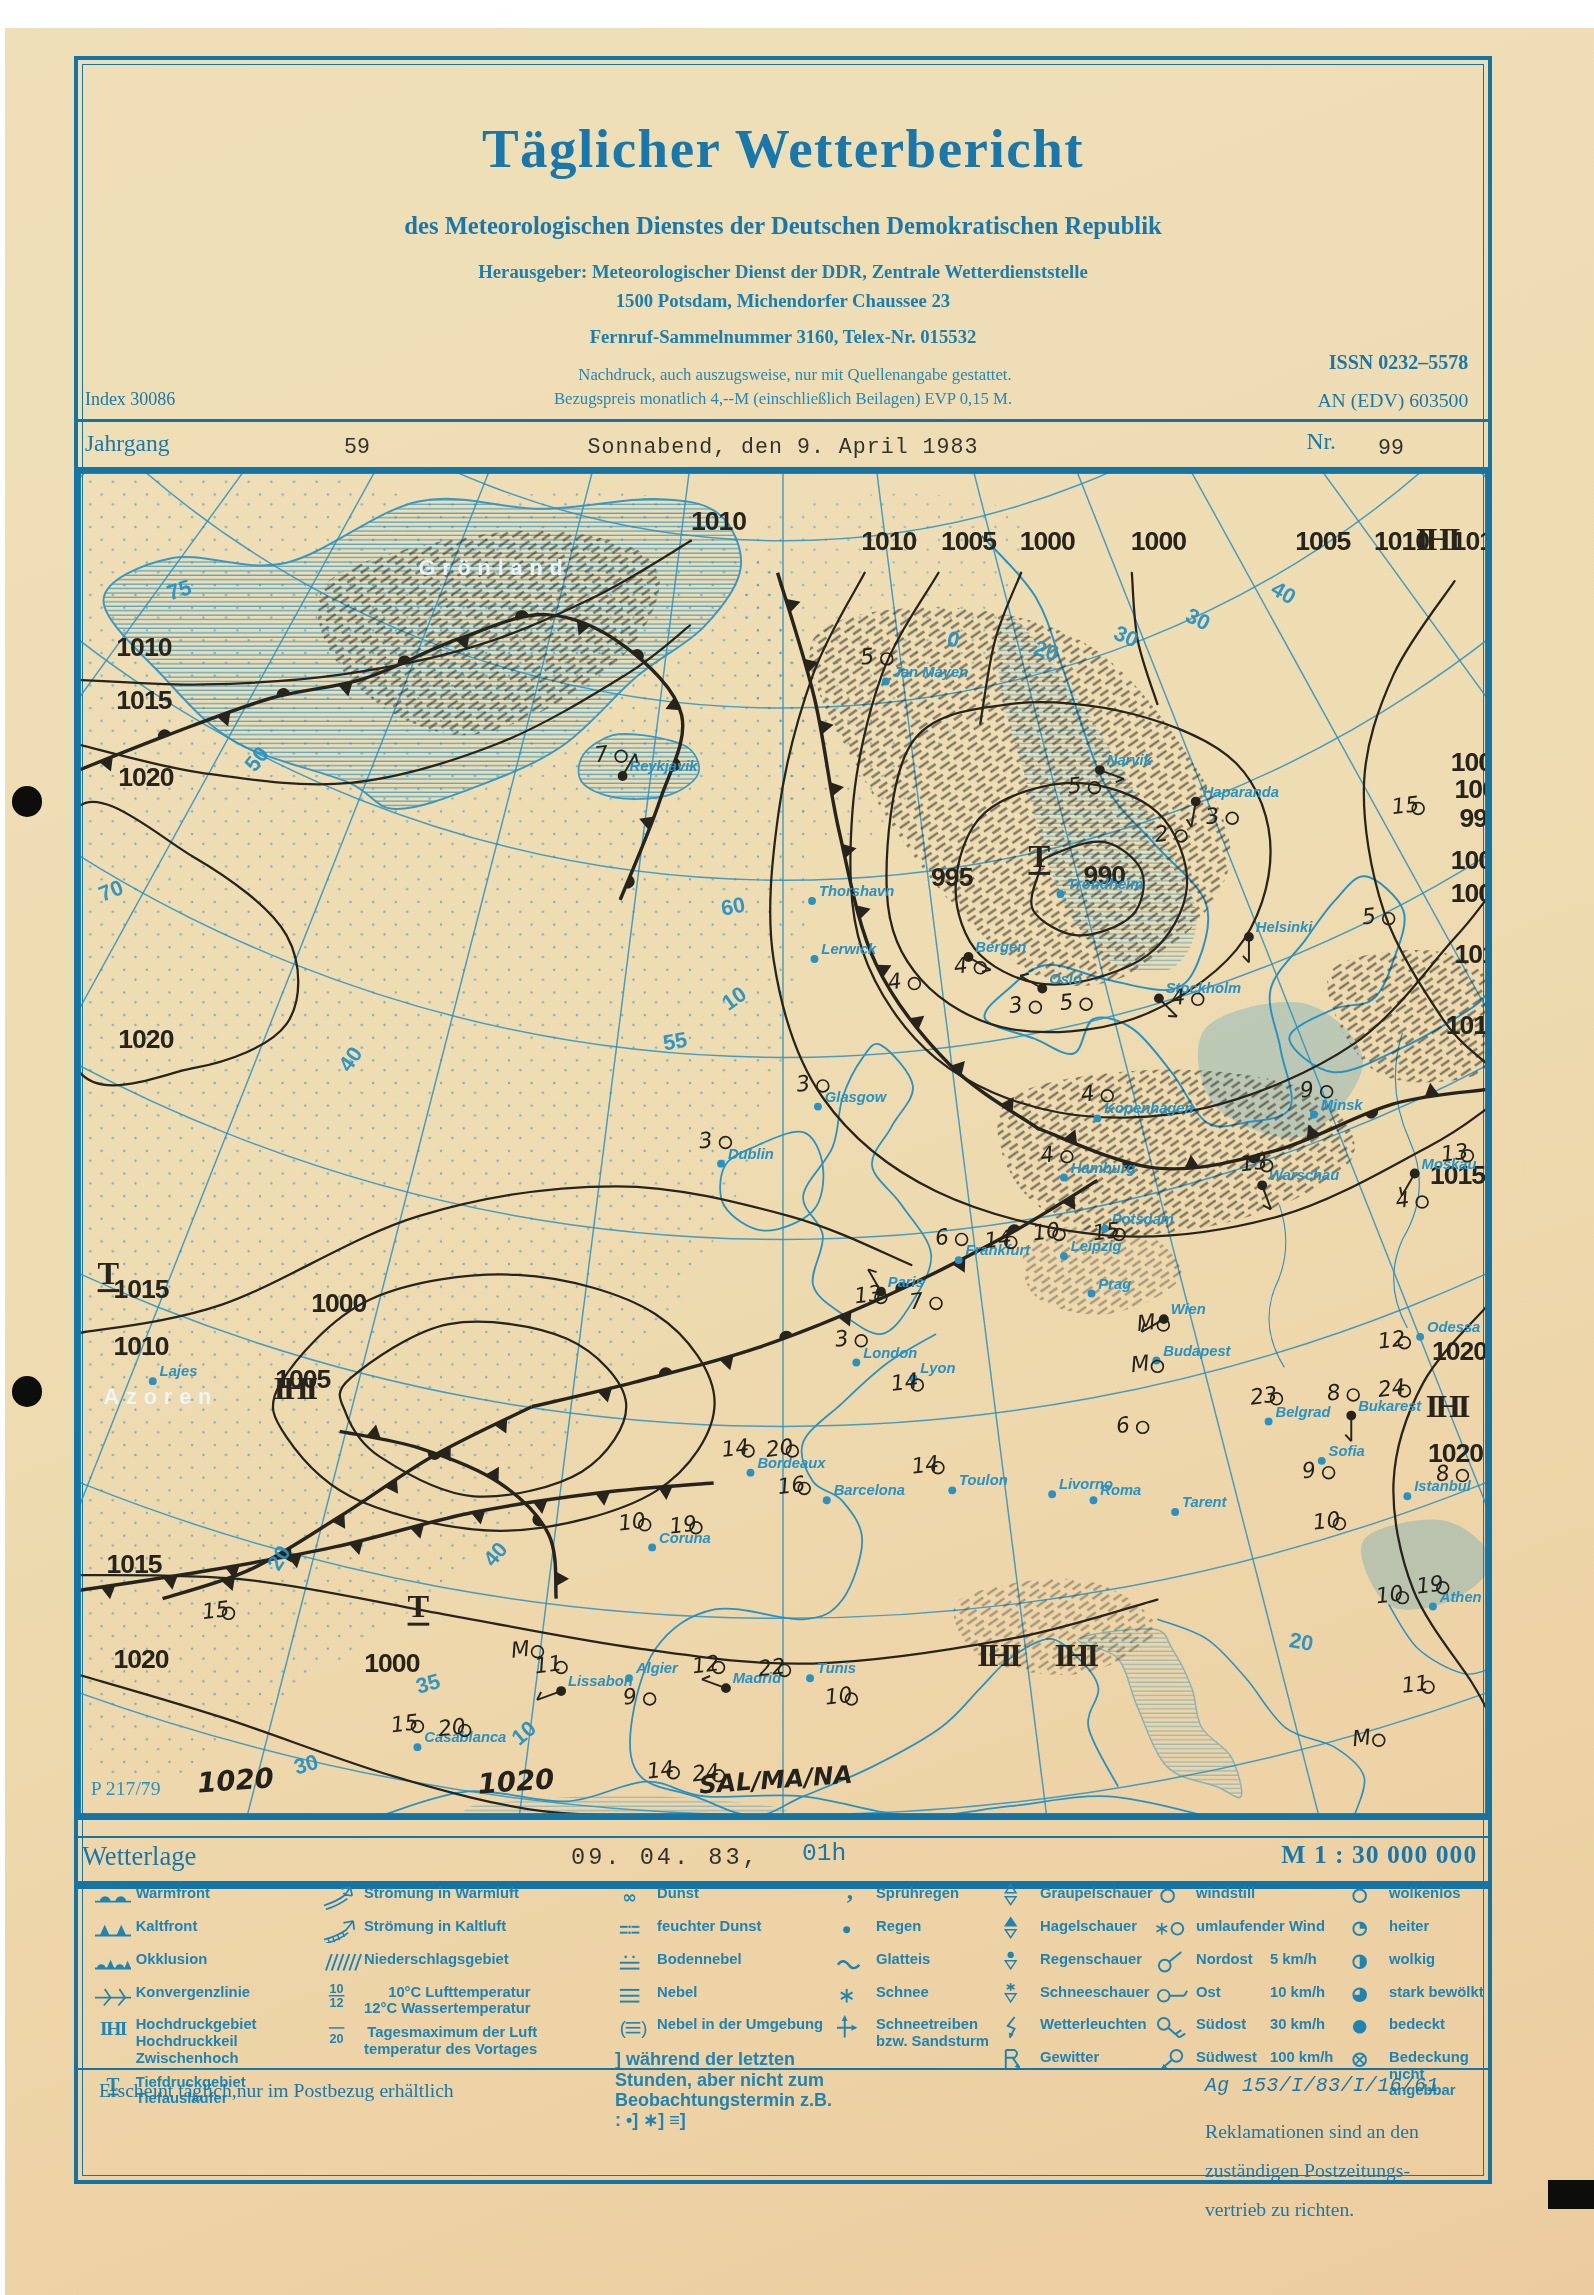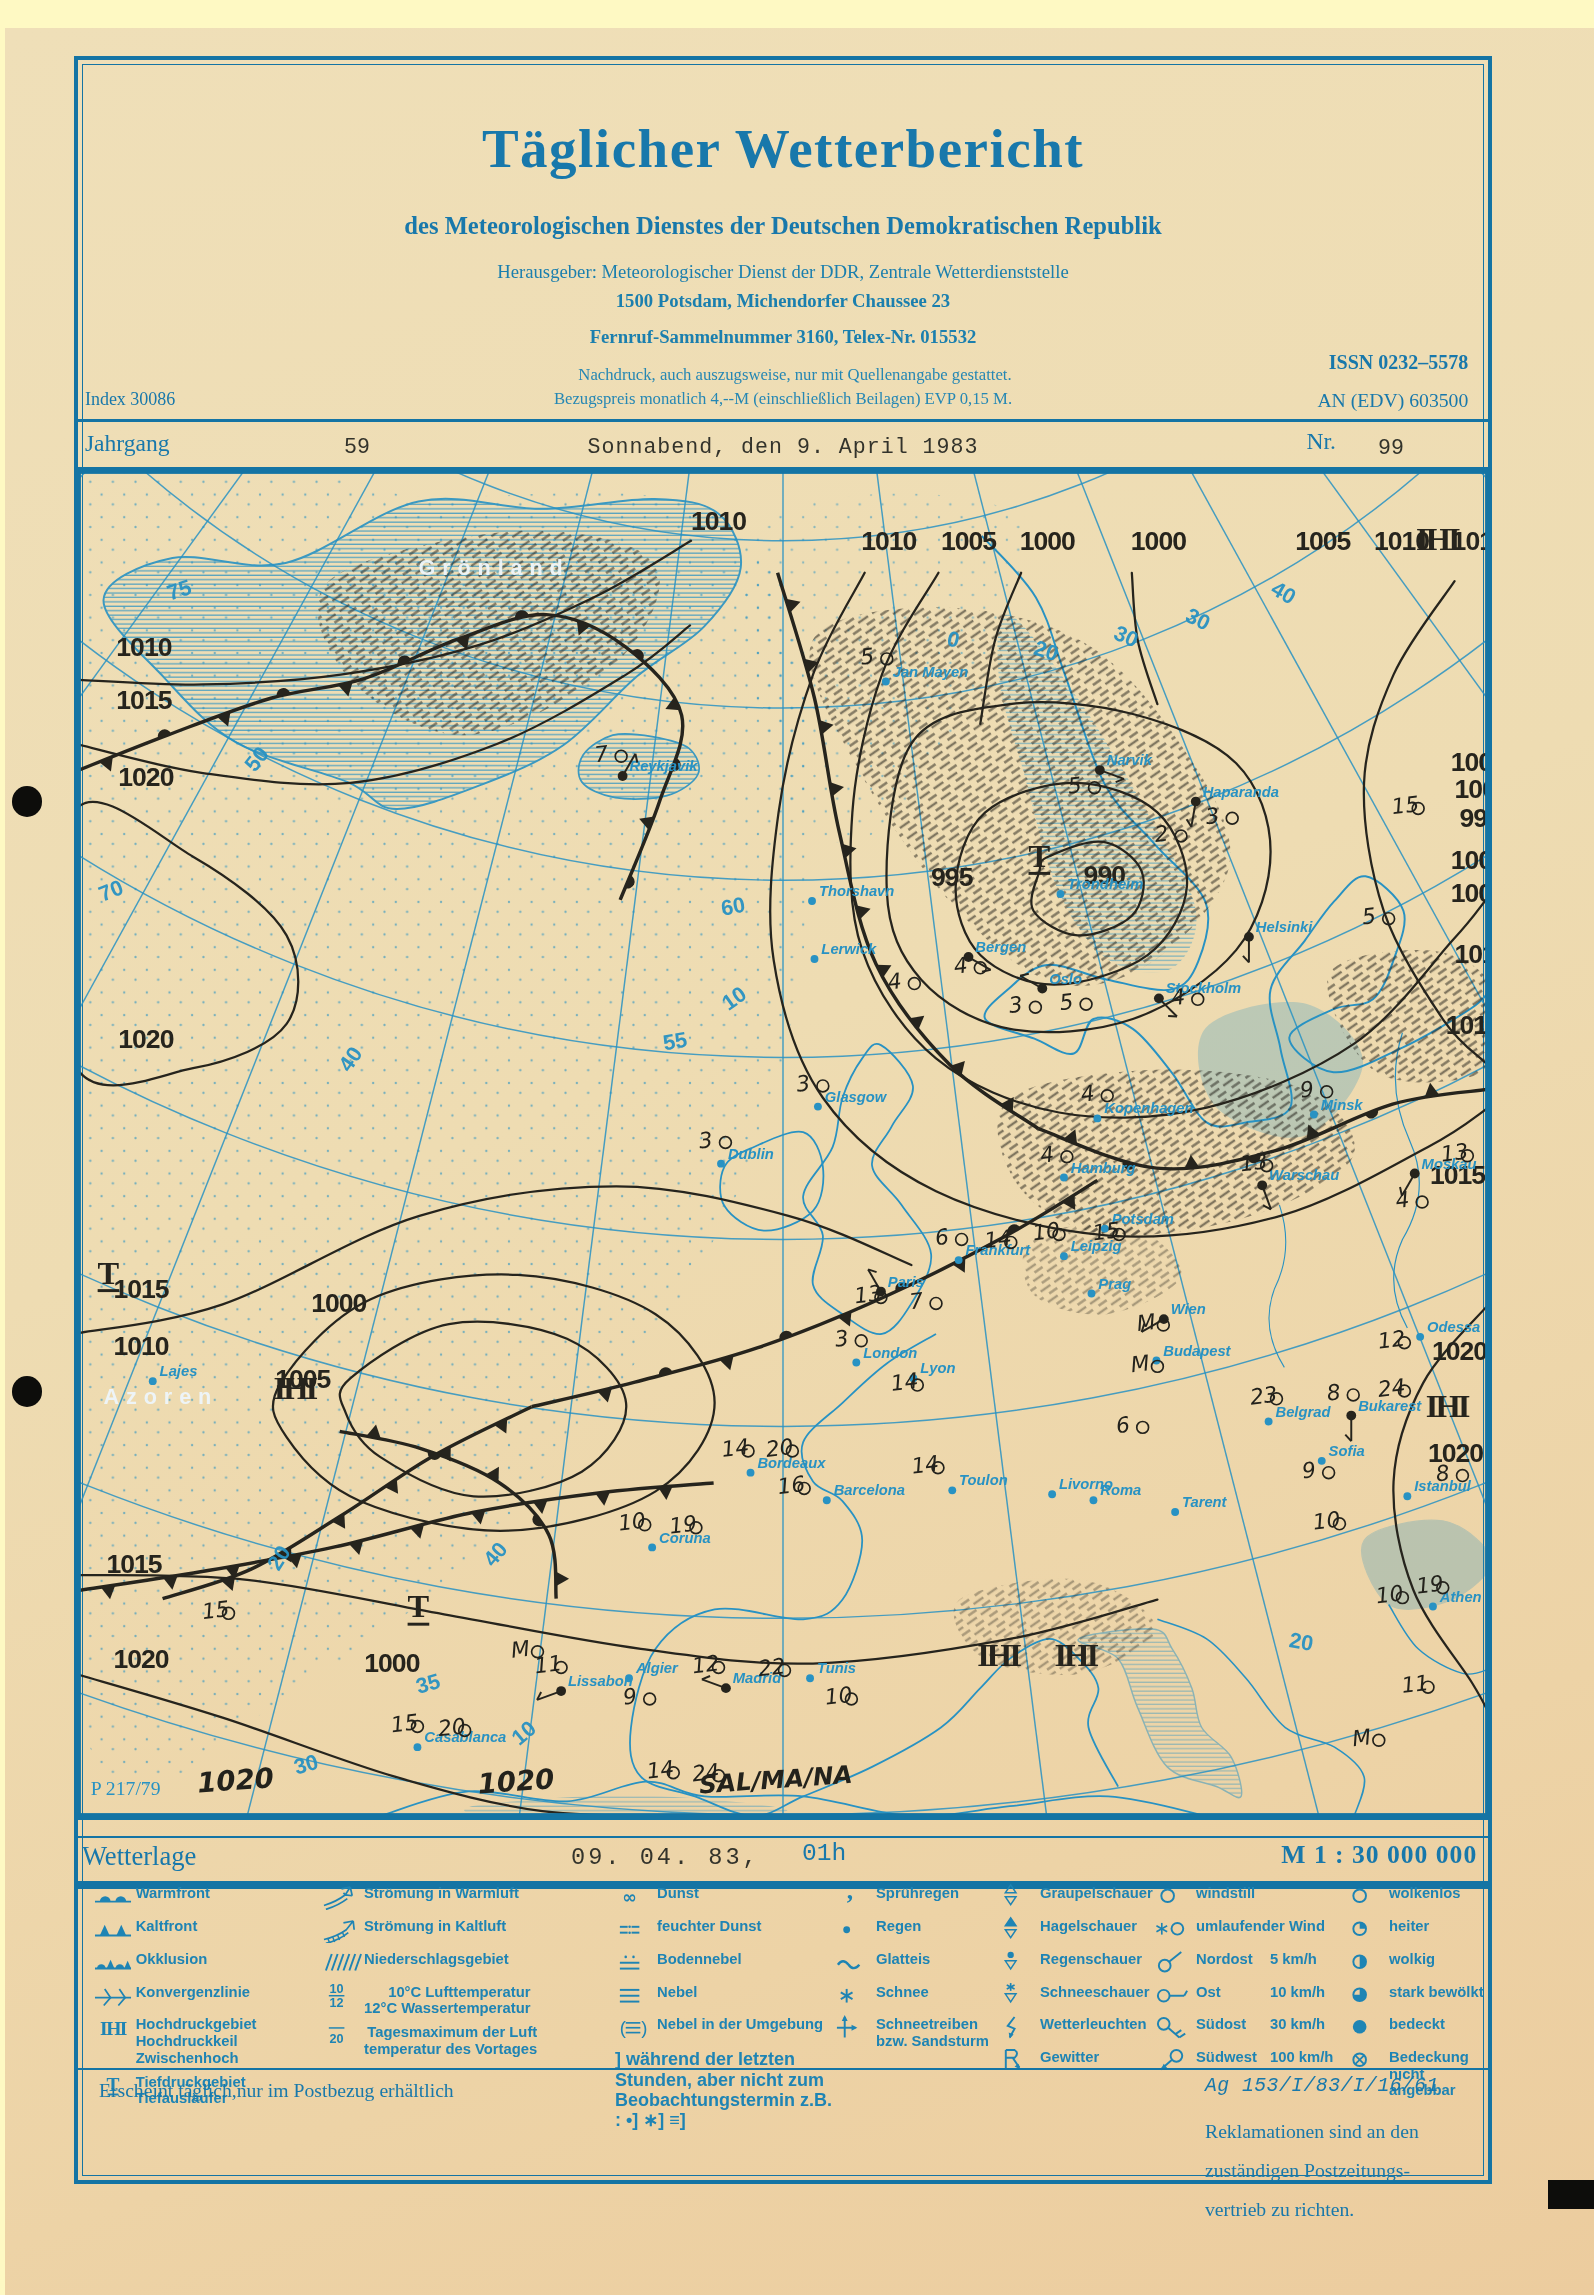--- a/index.html
+++ b/index.html
@@ -1,30 +1,30 @@
 <!DOCTYPE html>
 <html style="font-size:7.9px"><head>
 <meta charset="utf-8">
 <style>
   html,body{margin:0;padding:0;background:#0b0b09;}
-  #page{position:relative;width:1594px;height:2295px;background:#fef9c3;overflow:hidden;
+  #page{position:relative;width:1594px;height:2295px;background:#ffffff;overflow:hidden;
         font-family:"Liberation Serif",serif;}
   #paper{position:absolute;left:4.9px;top:27.5px;right:0;bottom:0;
          background:linear-gradient(160deg,#efdfb8 0%,#eedcb2 45%,#edd3a6 78%,#eccc9e 100%);}
   .hole{position:absolute;width:30.5px;height:30.5px;border-radius:50%;background:#0d0d0b;}
   .blkmark{position:absolute;background:#0d0d0b;}
   
   #frame{position:absolute;left:74px;top:56px;width:1418px;height:2128px;
          border:4.4px solid #1474a4;box-sizing:border-box;}
   #frame::before{content:"";position:absolute;inset:3.9px;border:1.5px solid #1474a4;pointer-events:none;}
   .tw{font-family:"Liberation Mono",monospace;color:#33332b;}
   .hdr-c{position:absolute;left:0;right:0;text-align:center;}
   #title{top:57px;font-size:55px;font-weight:600;letter-spacing:1.5px;color:#1878ab;}
   #subtitle{top:152px;font-size:24.6px;font-weight:600;color:#1878ab;}
-  #pub1{top:201px;font-size:18.7px;font-weight:400;color:#1b7fae;}
+  #pub1{top:201px;font-size:18.7px;font-weight:700;color:#1b7fae;}
   #pub2{top:230px;font-size:18.7px;font-weight:600;color:#1b7fae;}
   #pub3{top:266px;font-size:18.7px;font-weight:600;color:#1b7fae;}
   #notice1{top:305px;font-size:16.7px;color:#2587b4;margin-left:24px;}
   #notice2{top:329px;font-size:16.7px;color:#2587b4;}
   .hl{position:absolute;background:#1474a4;}
   #index{position:absolute;left:6.9px;top:329px;font-size:18px;color:#1878ab;}
   #issn{position:absolute;right:19.7px;top:291px;font-size:20px;font-weight:700;color:#1878ab;}
   #anedv{position:absolute;right:19.7px;top:329px;font-size:19.7px;color:#1878ab;}
   #jg-label{position:absolute;left:6.9px;top:370px;font-size:23.6px;color:#1878ab;}
   #jg-val{position:absolute;left:266px;top:375px;font-size:21.6px;}

